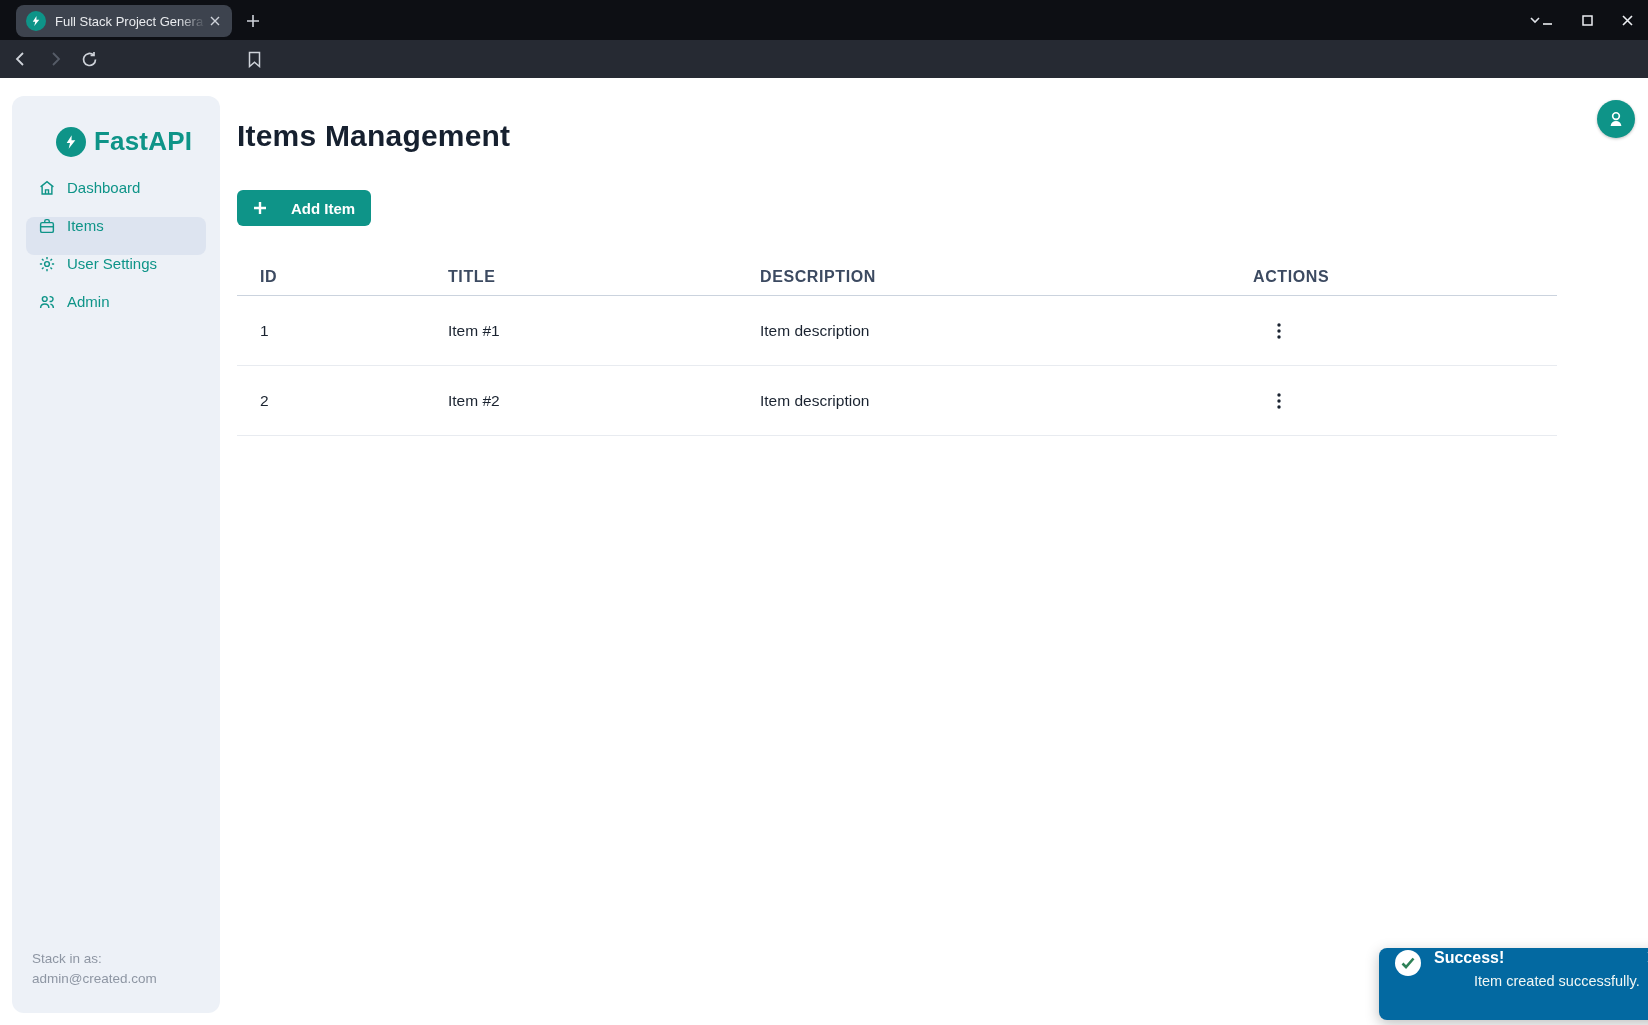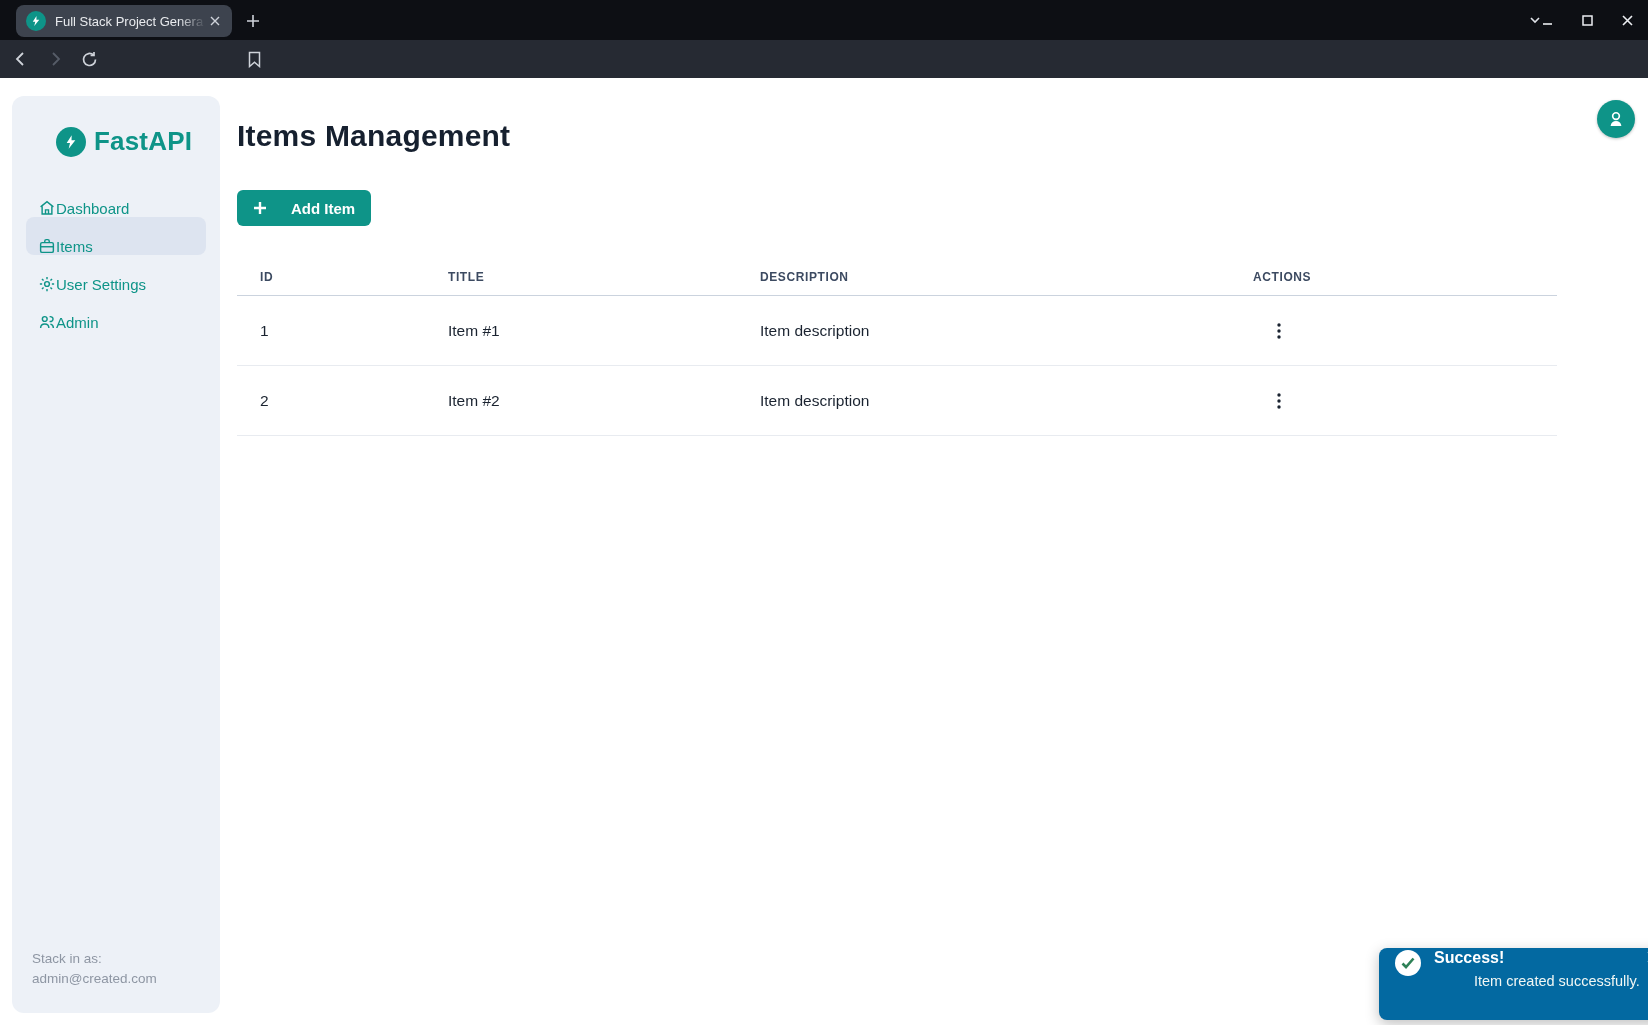--- a/index.html
+++ b/index.html
@@ -40,40 +40,40 @@
 
   
   .page { position:absolute; left:0; top:78px; width:1648px; height:947px; background:#ffffff; }
 
   .sidebar { position:absolute; left:12px; top:18px; width:208px; height:917px; background:#edf1f7;
              border-radius:12px; }
   .logo-row { display:flex; align-items:center; justify-content:center; gap:8px; padding-top:30px;padding-left:16px; }
   .logo-mark { width:30px; height:30px; border-radius:50%; background:#0e9488; display:flex; align-items:center; justify-content:center; }
   .logo-text { color:#0e9488; font-size:26px; font-weight:bold; letter-spacing:0.2px; }
   .nav { margin-top:22px; display:flex; flex-direction:column; gap:0; padding:0 14px; }
-  .nav-item { height:38px; display:flex; align-items:flex-end; padding:0 12px; border-radius:8px;
+  .nav-item { height:38px; display:flex; align-items:flex-start; gap:11px; padding:0 12px; border-radius:8px;
               color:#0e9488; font-size:15px; }
   .nav-item.active { background:#dde4f0; }
   .nav-icon { width:18px; height:18px; display:flex; align-items:center; justify-content:center; color:#0e9488; }
   .side-footer { position:absolute; left:20px; bottom:24px; color:#8e96a3; font-size:13.5px; line-height:20px; }
 
   .page-title { position:absolute; left:237px; top:41px; font-size:30px; font-weight:bold; color:#16202f; letter-spacing:0.2px; }
 
   .add-btn { position:absolute; left:237px; top:112px; height:36px; background:#0e9488; border:none;
              border-radius:6px; color:#fff; font-weight:bold; font-size:15px; display:flex; align-items:center;
              gap:24px; padding:0 16px; font-family:inherit; cursor:pointer; }
 
   .avatar-btn { position:absolute; left:1597px; top:22px; width:38px; height:38px; border-radius:50%;
                 background:#0e9488; display:flex; align-items:center; justify-content:center;
                 box-shadow:0 1px 3px rgba(0,0,0,0.25); }
 
   .table { position:absolute; left:237px; top:180px; width:1320px; }
   .thead, .trow { display:grid; grid-template-columns:188px 312px 493px 1fr; align-items:center; }
   .thead { height:38px; border-bottom:1px solid #cbd3de; }
-  .th { font-size:12px; font-weight:bold; color:#3c4a61; letter-spacing:0.6px; padding-left:23px; }
+  .th { font-size:16px; font-weight:bold; color:#3c4a61; letter-spacing:0.6px; padding-left:23px; }
   .trow { height:70px; border-bottom:1px solid #e8ebf0; }
   .td { font-size:15.5px; color:#1a2330; padding-left:23px; }
   .kebab-btn { width:32px; height:32px; margin-left:10px; display:flex; align-items:center; justify-content:center;
                background:transparent; border:none; cursor:pointer; }
 
   
   .toast { position:absolute; left:1379px; top:870px; width:297px; height:72px; background:#0369a1;
            border-radius:8px; box-shadow:0 4px 14px rgba(0,0,0,0.25); color:#fff; padding:0 14px 12px 16px;
            display:flex; align-items:flex-start; }
   .toast-check { width:26px; height:26px; border-radius:50%; background:#fff; display:flex; align-items:center;

